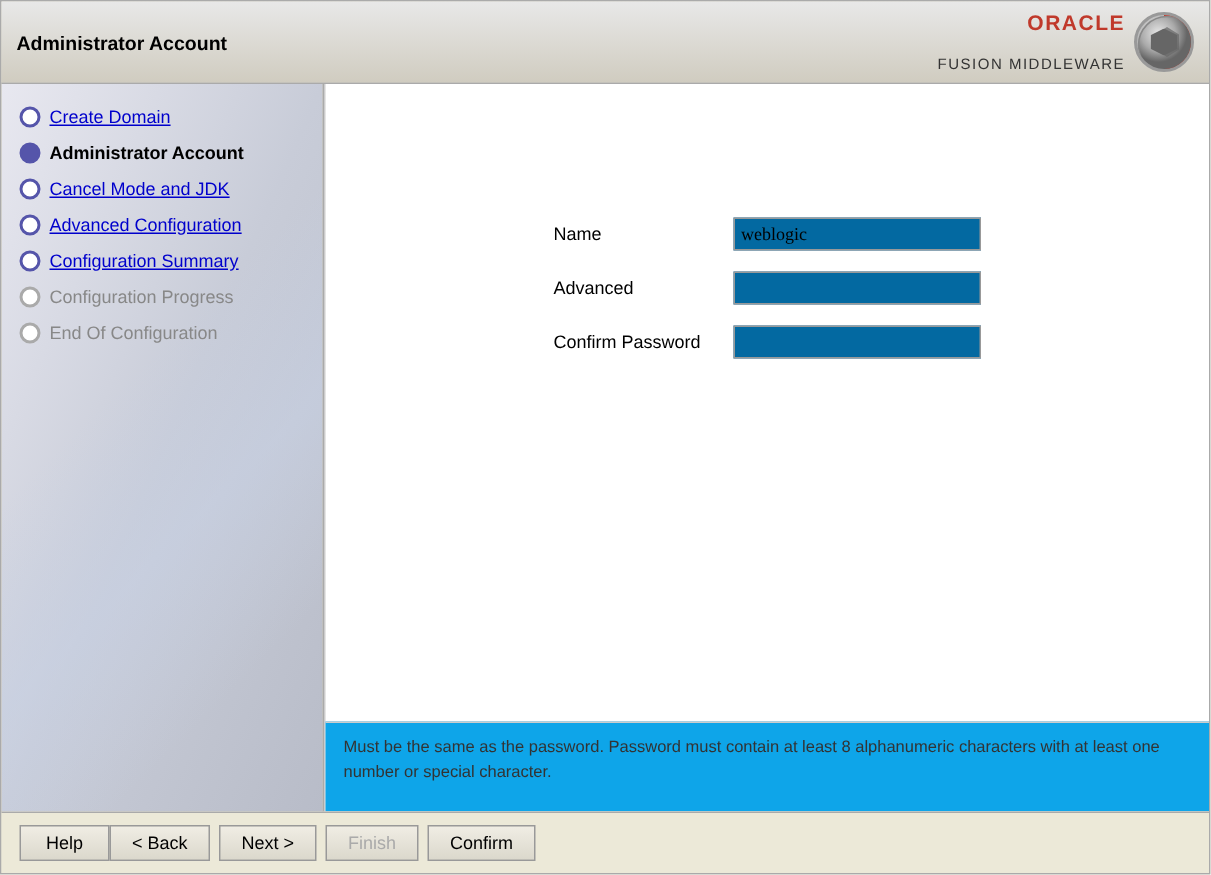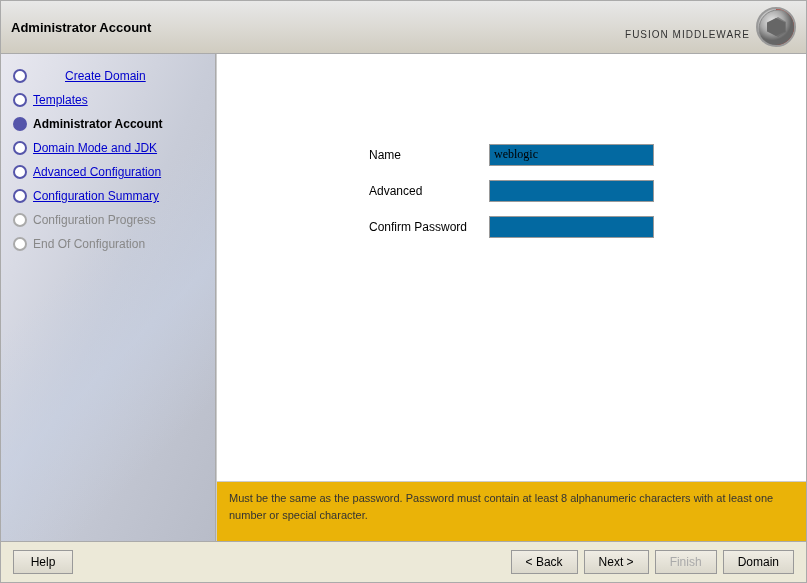--- a/index.html
+++ b/index.html
@@ -175,35 +175,34 @@
       border: 1px solid #999;
       background: #0369a1;
       padding: 2px 4px;
       font-size: 12px;
       font-family: Liberation Serif, serif;
     }
     .form-spacer {
       flex: 1;
     }
     .info-bar {
-      background: #eab308;
+      background: #0ea5e9;
       border-top: 1px solid #ccc;
       padding: 8px 12px;
       font-size: 11px;
       color: #333;
       line-height: 1.5;
       min-height: 60px;
     }
     .bottom-bar {
       background: #ece9d8;
       border-top: 1px solid #aaa;
       padding: 8px 12px;
       display: flex;
       align-items: center;
-      justify-content: space-between;
     }
     .bottom-right-buttons {
       display: flex;
       gap: 6px;
     }
     .btn {
       padding: 4px 14px;
       font-size: 12px;
       font-family: Arial, sans-serif;
       background: linear-gradient(to bottom, #f0ede4, #dbd8cc);
@@ -226,20 +225,21 @@
   </style>
 </head>
 <body>
 
 <div class="window">
 
   <div class="title-bar">
     <span class="title-bar-text">Administrator Account</span>
     <div class="oracle-logo-area">
       <div class="oracle-text">
+        <div class="oracle-name">ORACLE</div>
         <div class="oracle-sub">FUSION MIDDLEWARE</div>
       </div>
       <div class="oracle-icon" style="position:relative;">
         <div class="red-bar"></div>
         <svg width="40" height="40" viewBox="0 0 40 40" style="position:absolute;top:0;left:0;">
           <circle cx="20" cy="20" r="19" fill="url(#sphereGrad)" stroke="#888" stroke-width="1"></circle>
           <polygon points="20,8 28,13 28,23 20,28 12,23 12,13" fill="#666" opacity="0.7"></polygon>
           <defs>
             <radialGradient id="sphereGrad" cx="35%" cy="30%">
               <stop offset="0%" stop-color="#e8e8e8"></stop>
@@ -250,38 +250,34 @@
         </svg>
       </div>
     </div>
   </div>
 
   <div class="main-content">
 
     <div class="sidebar">
       <div class="sidebar-items-container">
 
-        <div class="sidebar-item" style="padding-left:12px;gap:32px;">
+        <div class="sidebar-item" style="padding-left:12px;">
           <div class="step-indicator done"></div>
           <span class="sidebar-label">Create Domain</span>
         </div>
 
-        <div class="sidebar-item" style="padding-left:12px;">
-          <div class="step-indicator done"></div>
-          <span class="sidebar-label">Templates</span>
-        </div>
 
         <div class="sidebar-item active" style="padding-left:12px;">
           <div class="step-indicator current"></div>
           <span class="sidebar-label" style="font-weight:bold; color:#000; text-decoration:none;">Administrator Account</span>
         </div>
 
         <div class="sidebar-item" style="padding-left:12px;">
           <div class="step-indicator done"></div>
-          <span class="sidebar-label">Domain Mode and JDK</span>
+          <span class="sidebar-label">Cancel Mode and JDK</span>
         </div>
 
         <div class="sidebar-item" style="padding-left:12px;">
           <div class="step-indicator done"></div>
           <span class="sidebar-label">Advanced Configuration</span>
         </div>
 
         <div class="sidebar-item" style="padding-left:12px;text-align:center;">
           <div class="step-indicator done"></div>
           <span class="sidebar-label">Configuration Summary</span>
@@ -327,16 +323,16 @@
       </div>
     </div>
   </div>
 
   <div class="bottom-bar">
     <button class="btn">Help</button>
     <div class="bottom-right-buttons">
       <button class="btn">&lt; Back</button>
       <button class="btn">Next &gt;</button>
       <button class="btn" disabled="">Finish</button>
-      <button class="btn">Domain</button>
+      <button class="btn">Confirm</button>
     </div>
   </div>
 </div>
 
 </body></html>

